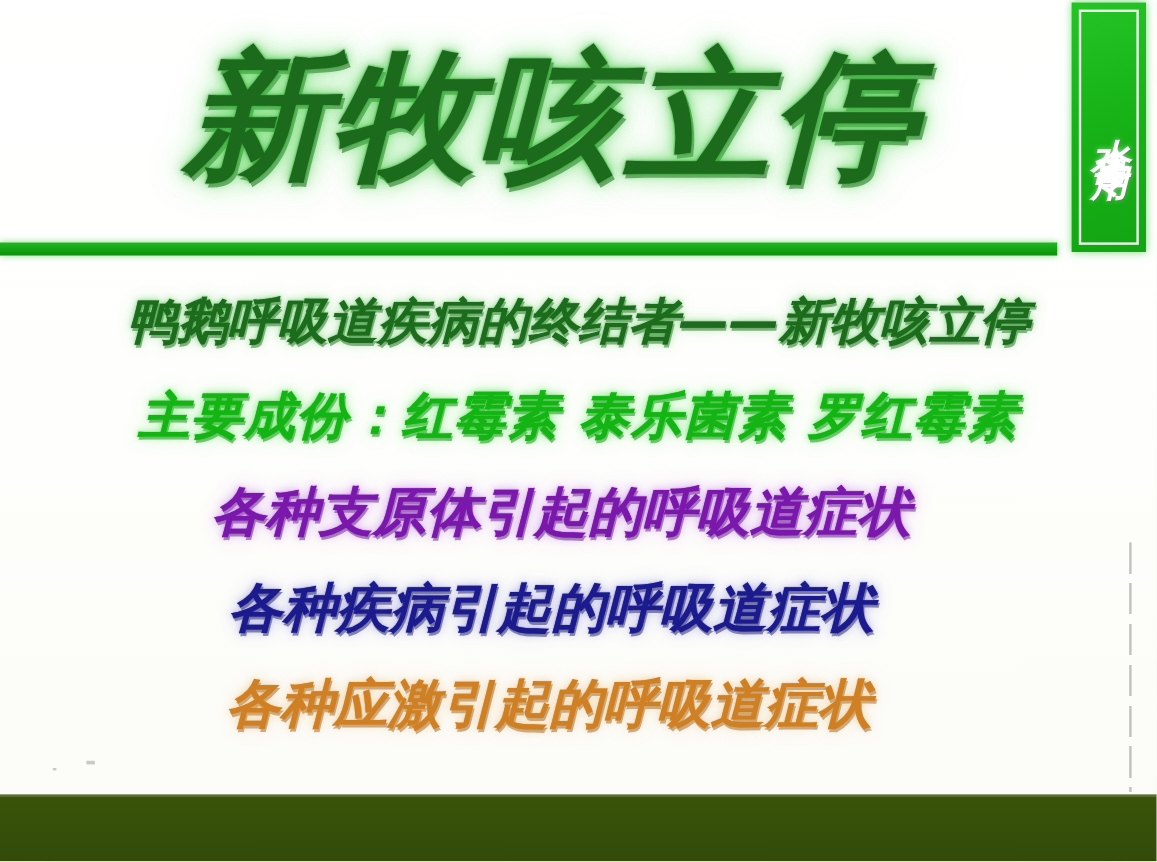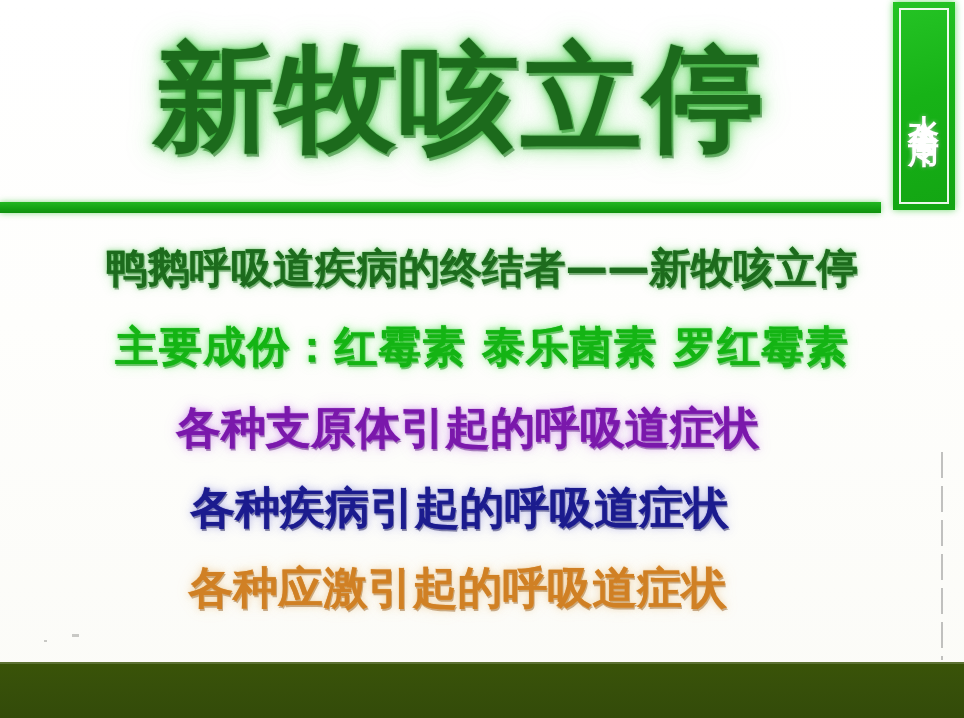--- a/index.html
+++ b/index.html
@@ -14,20 +14,21 @@
   }
 
   .poster {
     position: relative;
     width: 964px;
     height: 718px;
     overflow: hidden;
     background: #fdfdfb;
     
     box-shadow: inset 0 0 60px rgba(200, 200, 190, 0.25);
+    font-style: italic;
   }
 
   
   .paper-tint {
     position: absolute;
     inset: 0;
     background:
       linear-gradient(180deg, #ffffff 0%, #fefefc 45%, #fbfbf7 100%);
     pointer-events: none;
   }

